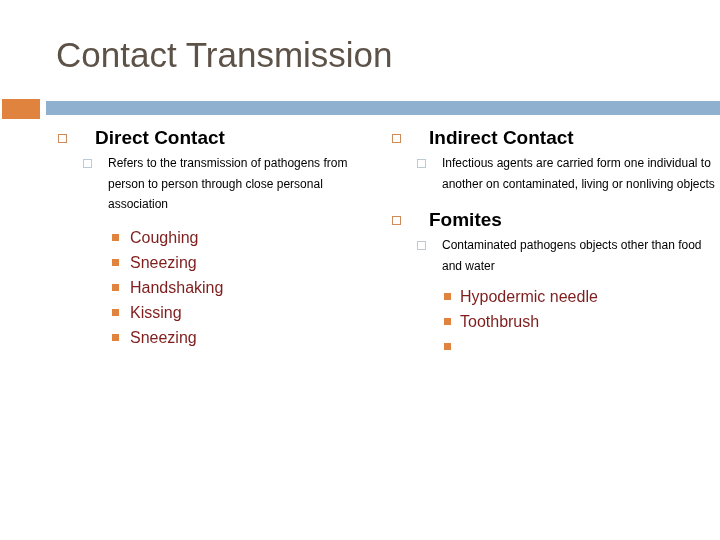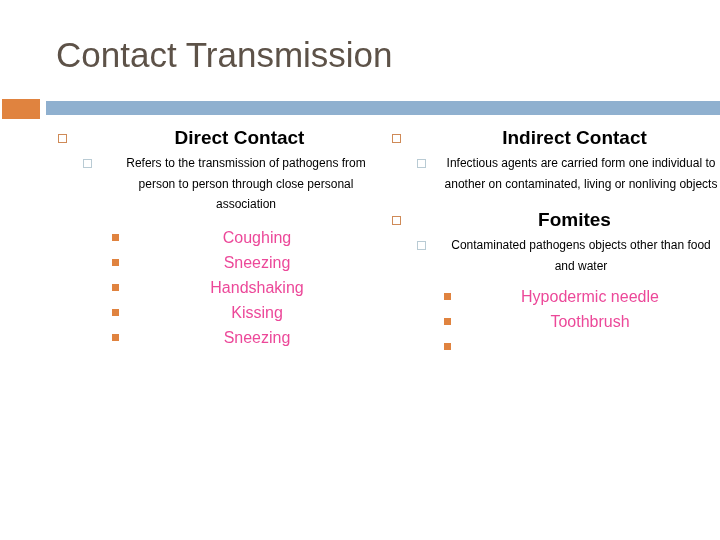--- a/index.html
+++ b/index.html
@@ -55,21 +55,20 @@
     position: absolute;
     top: 126px;
   }
   .col-left  { left: 54px;  width: 330px; }
   .col-right { left: 388px; width: 332px; }
 
   
   .row {
     position: relative;
     display: block;
-    text-align: center;
   }
 
   
   .lvl1 {
     padding-left: 41px;
     font-size: 19px;
     font-weight: bold;
     line-height: 24px;
     color: #000000;
     margin-bottom: 2px;
@@ -104,21 +103,21 @@
     background: transparent;
     box-sizing: content-box;
   }
 
   
   .lvl3 {
     padding-left: 76px;
     font-size: 16px;
     font-weight: 400;
     line-height: 25px;
-    color: #ec4899;
+    color: #7f1d1d;
   }
   .lvl3 .bul {
     position: absolute;
     left: 58px;
     top: 9px;
     width: 7px;
     height: 7px;
     background: #e0833f;
   }
 

